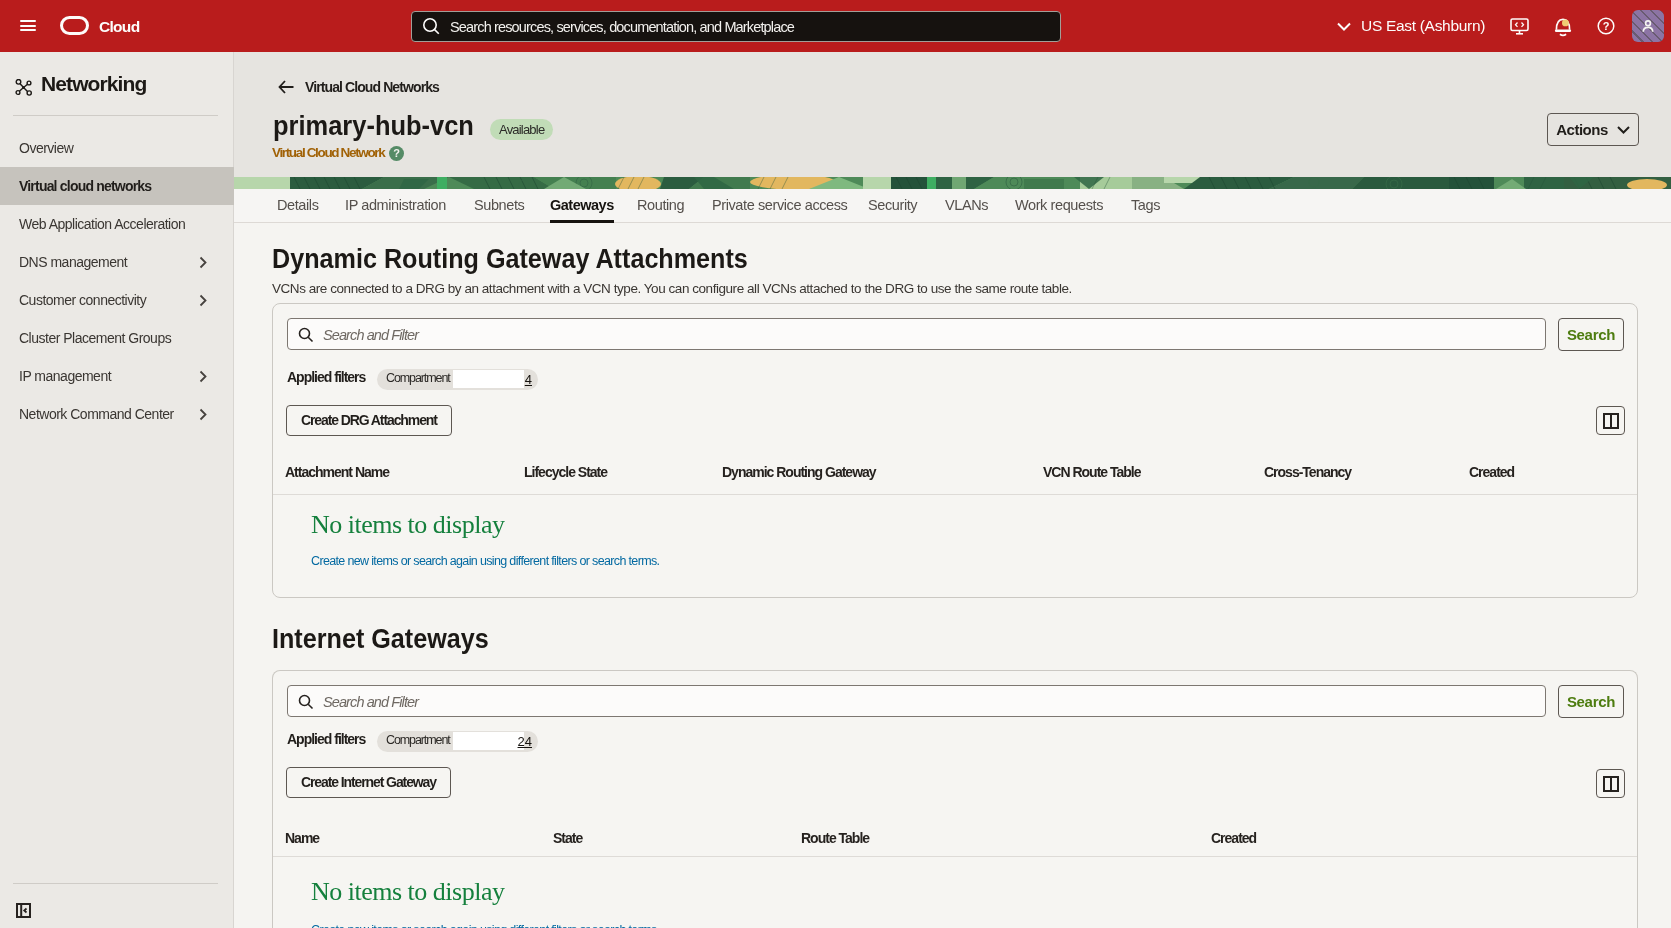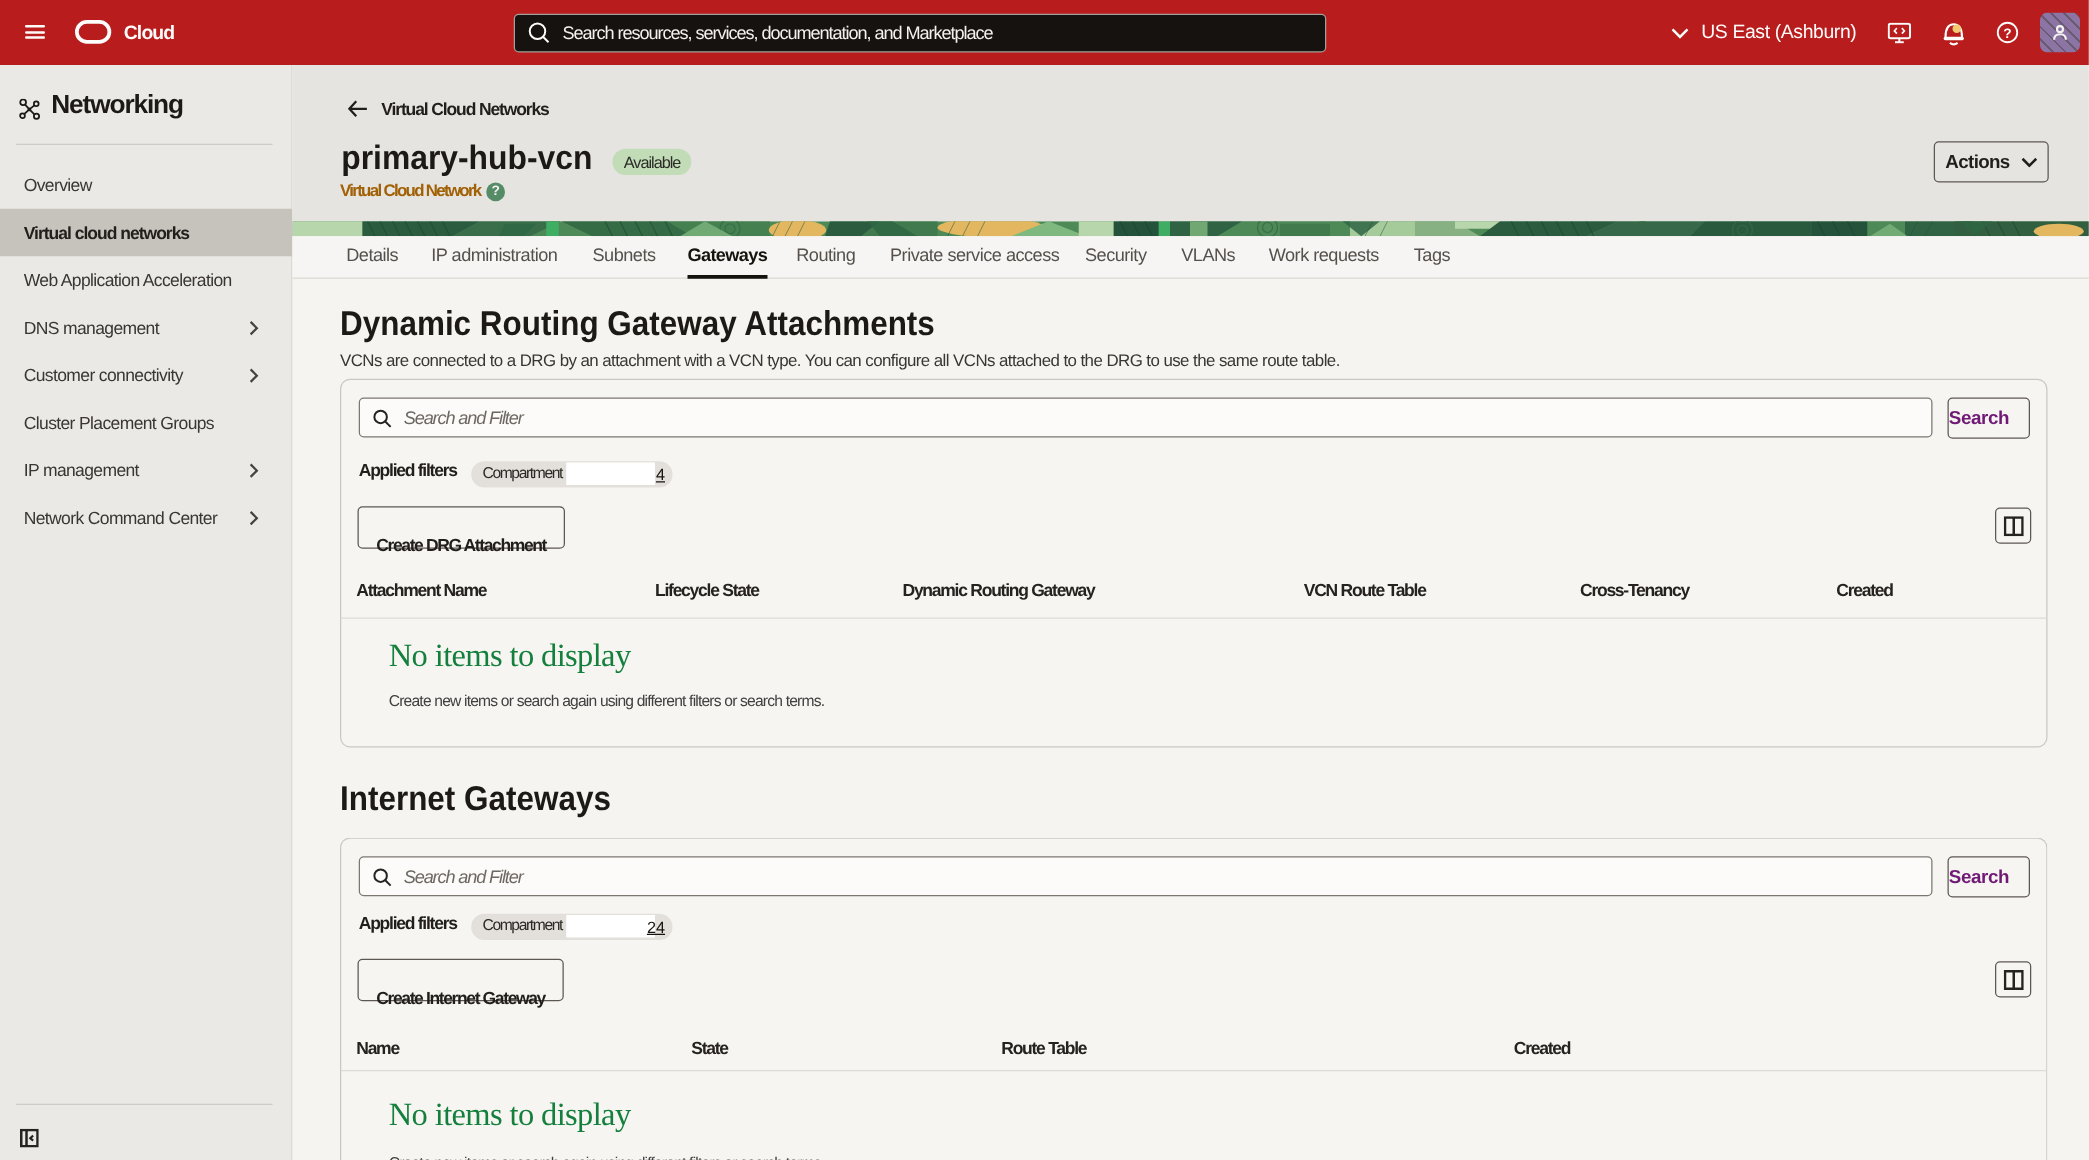--- a/index.html
+++ b/index.html
@@ -47,40 +47,40 @@
 #content { position:absolute; left:0; top:171px; width:1437px; }
 .h2 { position:absolute; left:38px; font-size:27.5px; font-weight:bold; color:#1c1916; transform:scaleX(0.915); transform-origin:0 0; white-space:nowrap; }
 #h2a { top:20px; }
 #desc { position:absolute; left:38px; top:58px; font-size:13.5px; color:#3a3632; letter-spacing:-0.45px; }
 .card { position:absolute; left:38px; width:1366px; background:#f6f5f2; border:1px solid #cbc8c3; border-radius:8px; }
 #card1 { top:80px; height:295px; }
 #card2 { top:447px; height:310px; border-bottom:none; border-radius:8px 8px 0 0; }
 .sinput { position:absolute; left:14px; top:14px; width:1259px; height:32px; background:#fcfbfa; border:1px solid #7d7771; border-radius:4px; }
 .sinput svg { position:absolute; left:9px; top:7px; }
 .sinput span { position:absolute; left:35px; top:7.5px; font-size:14.5px; color:#6e6862; letter-spacing:-0.9px;font-style:italic; }
-.sbtn { position:absolute; right:13px; top:14px; width:66px; height:33px; border:1px solid #5d5752; border-radius:4px; font-size:15px; font-weight:bold; color:#701a75; line-height:31px; letter-spacing:-0.3px; }
+.sbtn { position:absolute; right:13px; top:14px; width:66px; height:33px; border:1px solid #5d5752; border-radius:4px; font-size:15px; font-weight:bold; color:#4d7c0f; text-align:center; line-height:31px; letter-spacing:-0.3px; }
 .frow { position:absolute; left:14px; }
 #card1 .frow { top:64px; } #card2 .frow { top:59px; }
 .flabel { font-size:14px; font-weight:bold; color:#211e1b; letter-spacing:-1.0px; }
 .chip { position:absolute; left:90px; top:0.5px; width:161px; height:21px; background:#e3e0db; border-radius:11px; font-size:12.5px; color:#2b2825; letter-spacing:-1.1px; }
 .chip .ctxt { position:absolute; left:9px; top:2.5px; }
 .chip .redact { position:absolute; left:76px; top:1.5px; width:71px; height:18px; background:#ffffff; }
 .chip .num { position:absolute; right:6px; top:3px; font-size:13px; color:#16130f; text-decoration:underline; letter-spacing:0; }
-.cbtn { position:absolute; left:13px; height:31px; border:1px solid #5d5752; border-radius:4px; font-size:14px; font-weight:bold; color:#211e1b; line-height:29px; padding:16px 14px; letter-spacing:-1.1px; }
+.cbtn { position:absolute; left:13px; height:31px; border:1px solid #5d5752; border-radius:4px; font-size:14px; font-weight:bold; color:#211e1b; line-height:29px; padding:0 14px; letter-spacing:-1.1px; }
 #card1 .cbtn { top:101px; } #card2 .cbtn { top:96px; }
 .colbtn { position:absolute; right:12px; width:29px; height:29px; border:1px solid #5d5752; border-radius:4px; }
 #card1 .colbtn { top:102px; } #card2 .colbtn { top:98px; }
 .colbtn svg { position:absolute; left:6px; top:6px; }
 .thead { position:absolute; left:0; width:100%; }
 #card1 .thead { top:160px; } #card2 .thead { top:159px; }
 .th { position:absolute; font-size:14px; font-weight:bold; color:#26221f; letter-spacing:-1.0px; }
 .tdiv { position:absolute; left:0; width:100%; height:1px; background:#dedbd7; }
 #card1 .tdiv { top:190px; } #card2 .tdiv { top:185px; }
 .noitems { position:absolute; left:38px; top:206px; font-family:"Liberation Serif", serif; font-size:26px; color:#15803d; letter-spacing:-0.5px; }
-.nosub { position:absolute; left:38px; font-size:12.5px; color:#404040; letter-spacing:-0.65px; }
+.nosub { position:absolute; left:38px; font-size:12.5px; color:#0369a1; letter-spacing:-0.65px; }
 #card1 .nosub { top:250px; } #card2 .nosub { top:252px; }
 #h2b { top:400px; }
 </style>
 </head>
 <body>
 <div id="topbar">
   <div id="hamb">
       <div></div>
       <div></div>
       <div></div>

